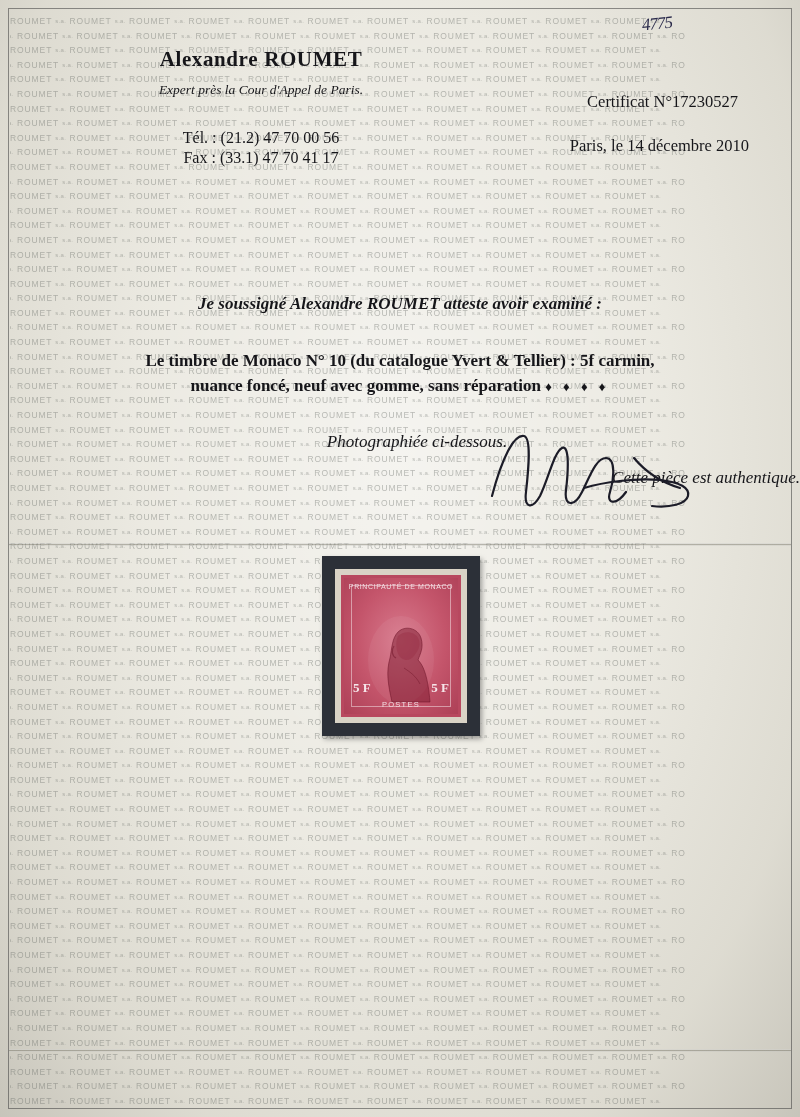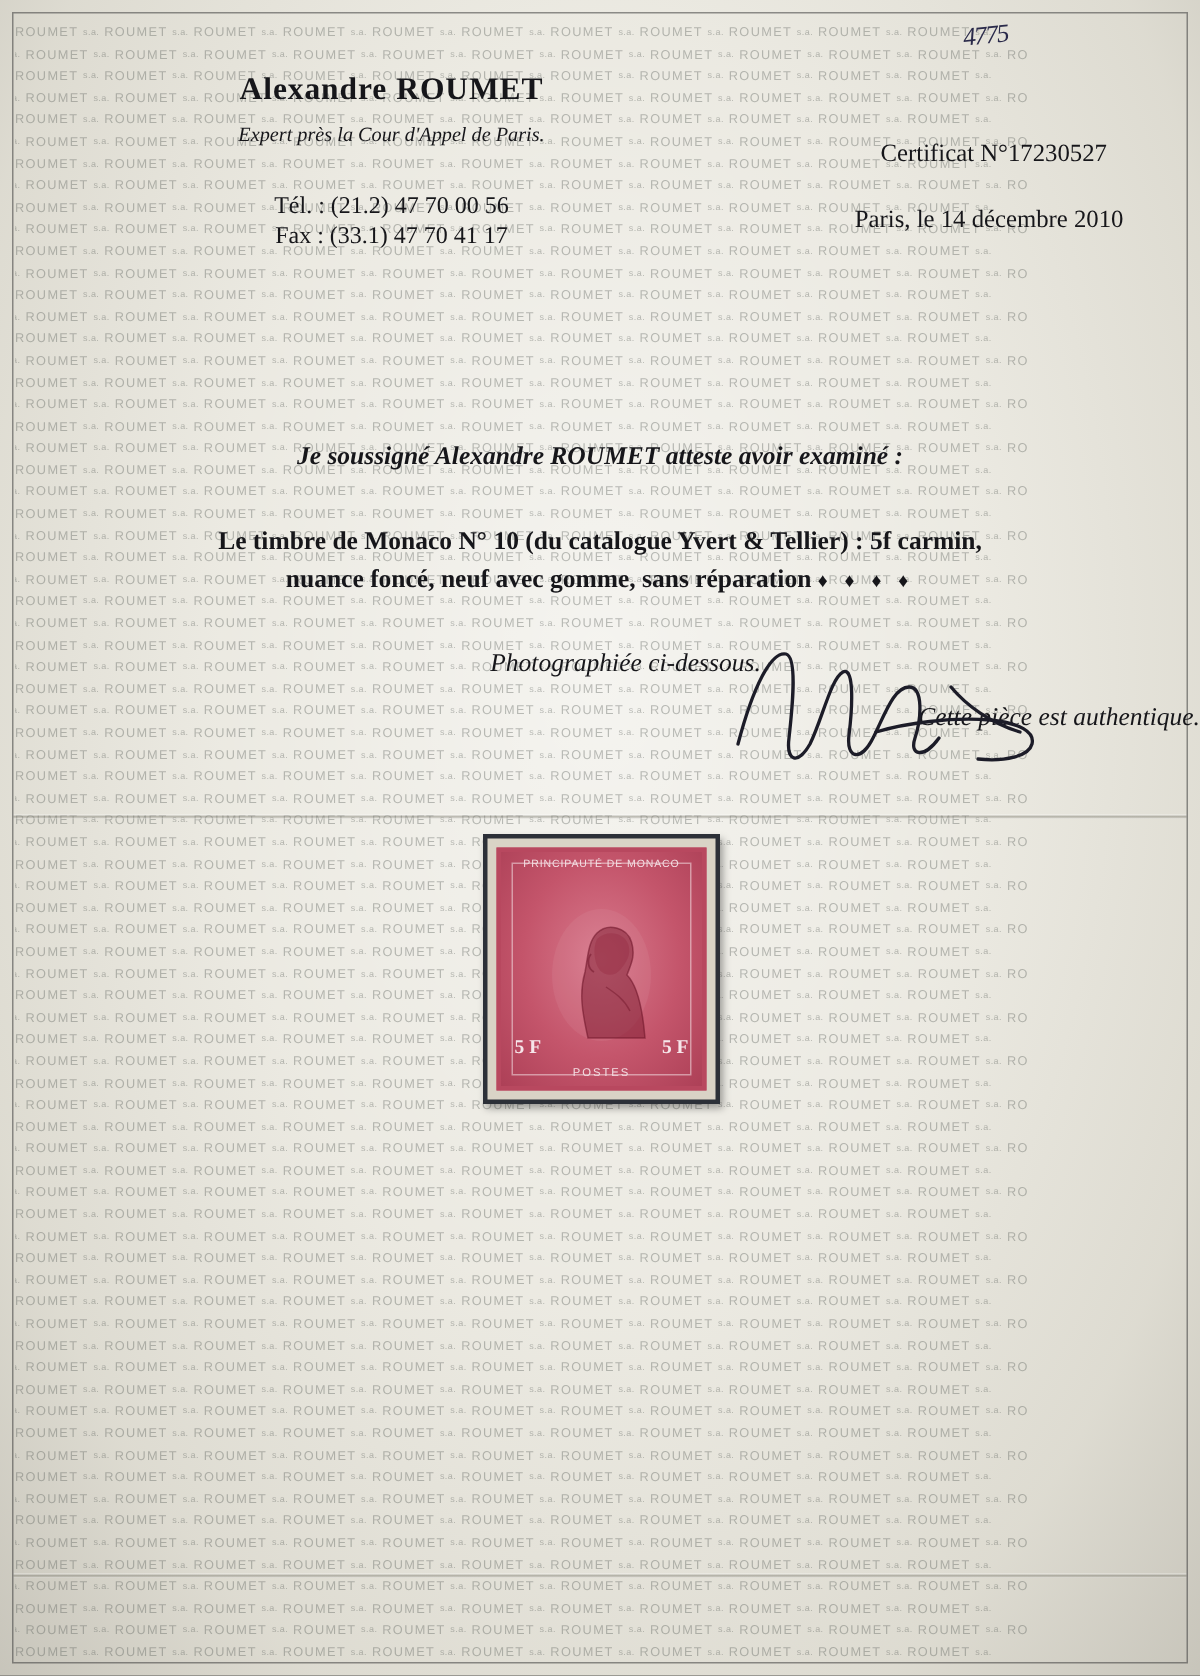--- a/index.html
+++ b/index.html
@@ -214,21 +214,21 @@
     left: 322px;
     top: 556px;
     width: 158px;
     height: 180px;
     box-shadow: 2px 3px 5px rgba(0,0,0,0.35);
   }
   .stamp-mount {
     position: absolute;
     inset: 0;
     background: #2c3038;
-    padding: 3px;
+    padding: 13px;
     box-sizing: border-box;
   }
   .stamp-face {
     position: relative;
     width: 100%;
     height: 100%;
     background: #d9d3c6;
     overflow: hidden;
   }
   .stamp-inner {

